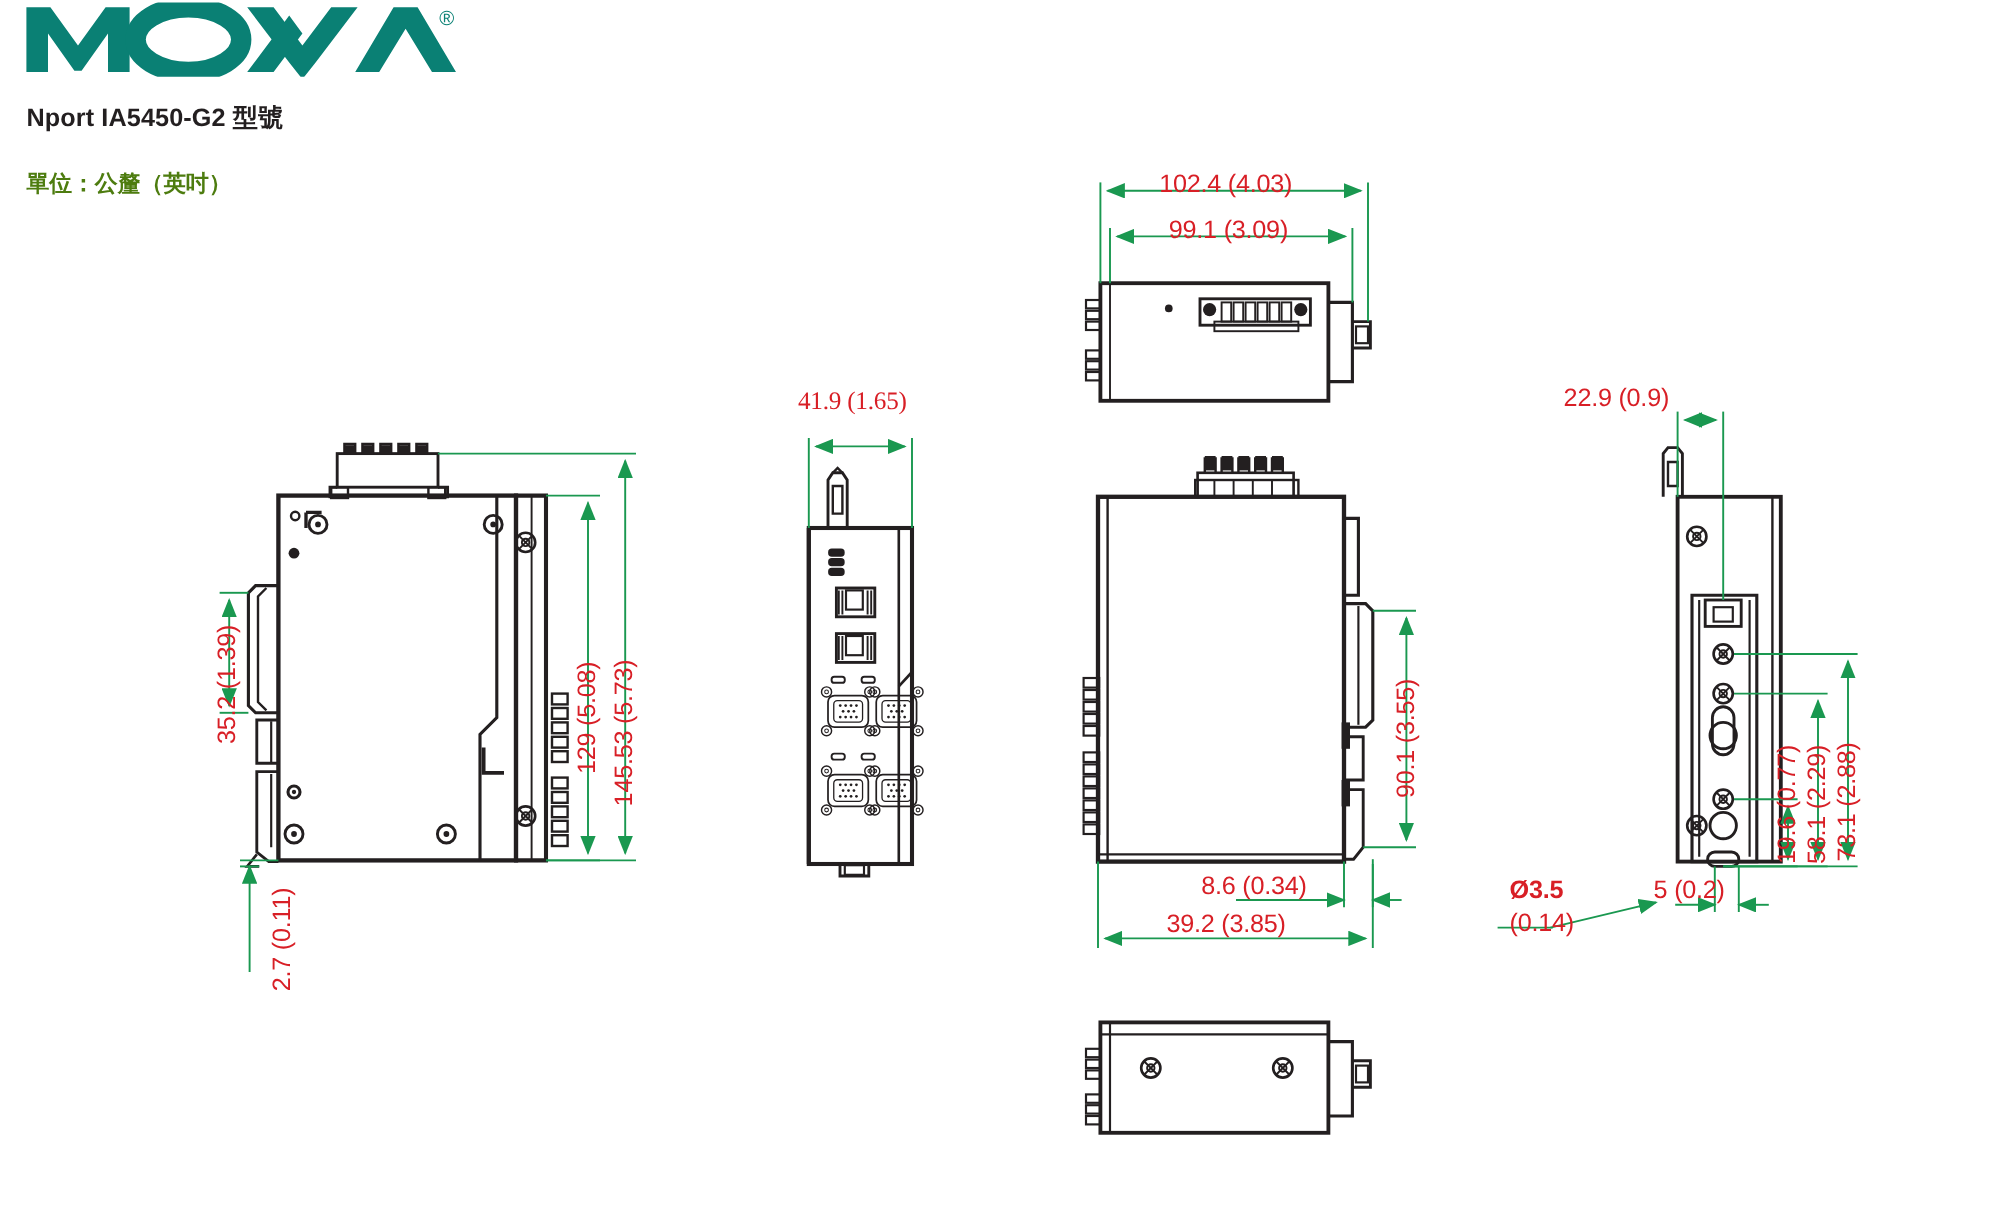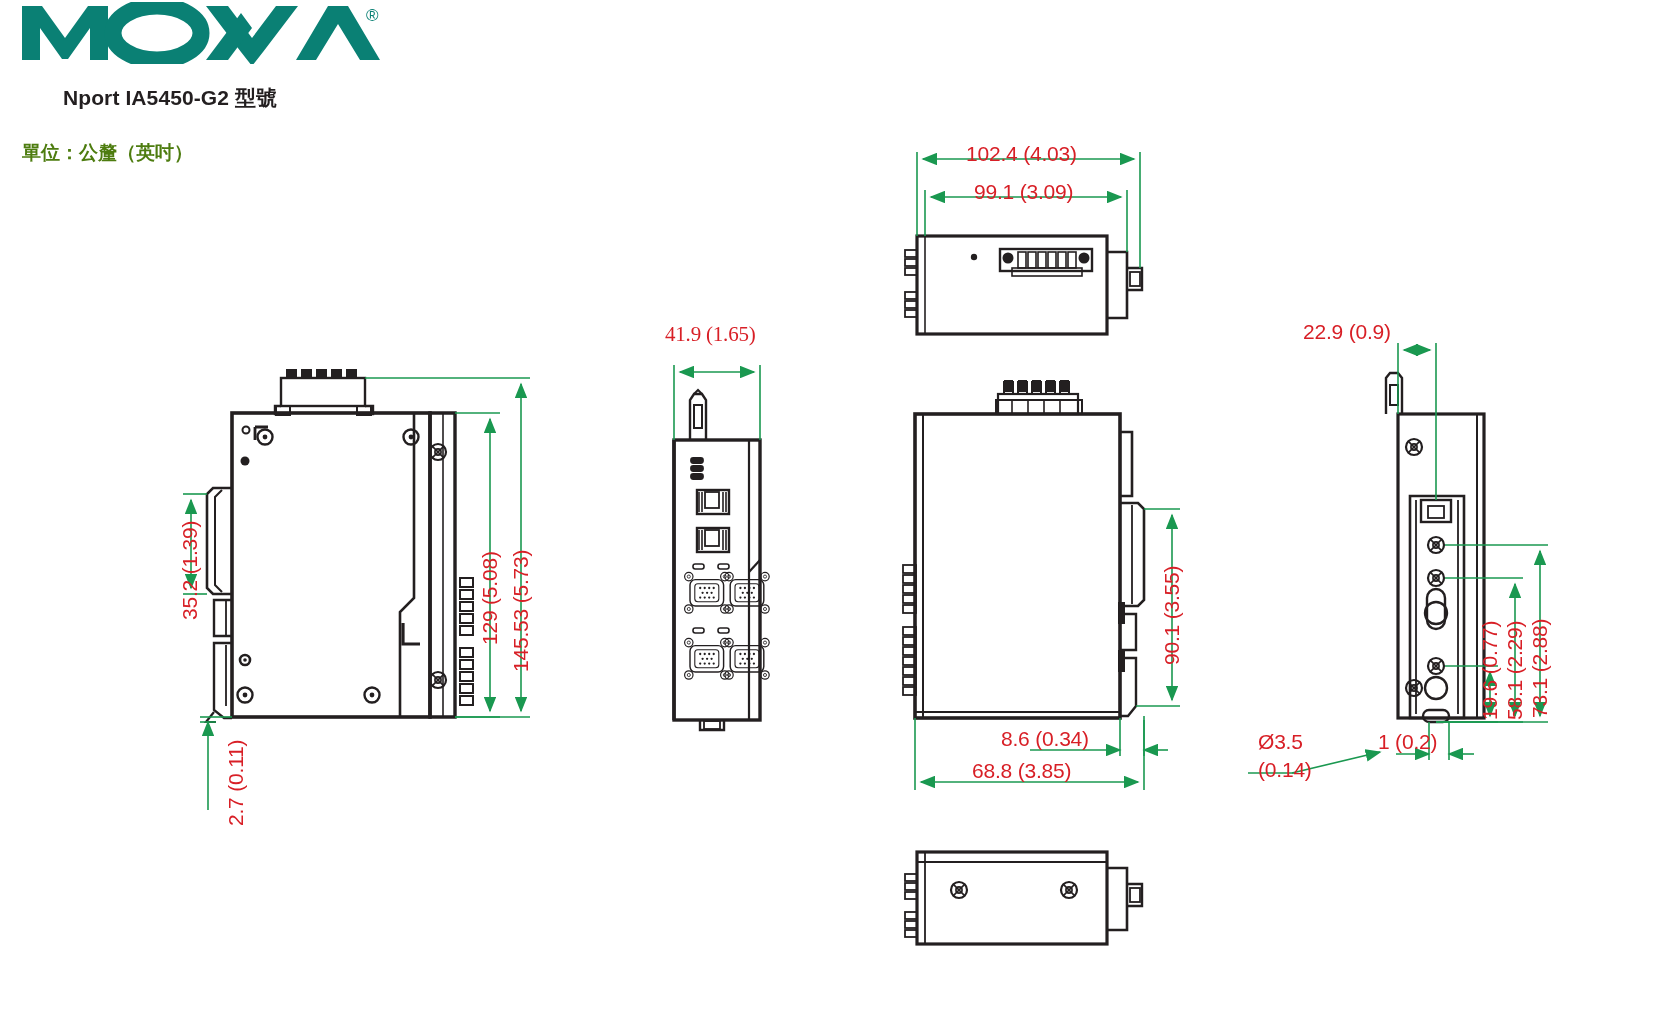--- a/index.html
+++ b/index.html
@@ -5,21 +5,21 @@
   html,body{margin:0;padding:0;background:#fff;}
   body{width:1658px;height:1022px;position:relative;overflow:hidden;
        font-family:"Liberation Sans","DejaVu Sans",sans-serif;}
 
   
   #header{position:absolute;left:0;top:0;width:1658px;height:170px;}
   #logo{position:absolute;left:20px;top:2px;}
   #reg-mark{position:absolute;left:366px;top:6px;font-size:17px;color:#0a8074;
             font-family:"Liberation Sans",sans-serif;}
   #model-title{position:absolute;left:22px;top:84px;font-size:21px;font-weight:bold;
-               color:#231f20;letter-spacing:.1px;white-space:nowrap;margin-left:41px;}
+               color:#231f20;letter-spacing:.1px;white-space:nowrap;}
   #unit-note{position:absolute;left:22px;top:140px;font-size:19px;font-weight:bold;
              color:#4d7c0f;white-space:nowrap;}
 
   
   #canvas{position:absolute;left:0;top:0;width:1658px;height:1022px;}
   svg{display:block;}
 
   
   .dim{position:absolute;color:#d81f26;font-size:21px;white-space:nowrap;
        font-family:"Liberation Sans",sans-serif;letter-spacing:-.2px;}
@@ -406,21 +406,21 @@
 <div class="dim v" style="left:478px;top:645px;transform:rotate(-90deg);">129 (5.08)</div>
 <div class="dim v" style="left:509px;top:672px;transform:rotate(-90deg);">145.53 (5.73)</div>
 
 <div class="dim" style="left:665px;top:322px;font-family:Liberation Serif, serif;">41.9 (1.65)</div>
 
 <div class="dim" style="left:966px;top:142px;">102.4 (4.03)</div>
 <div class="dim" style="left:974px;top:180px;">99.1 (3.09)</div>
 
 <div class="dim v" style="left:1160px;top:665px;transform:rotate(-90deg);">90.1 (3.55)</div>
 <div class="dim" style="left:1001px;top:727px;">8.6 (0.34)</div>
-<div class="dim" style="left:972px;top:759px;">68.8 (3.85)</div>
+<div class="dim" style="left:972px;top:759px;">39.2 (3.85)</div>
 
 <div class="dim" style="left:1303px;top:320px;">22.9 (0.9)</div>
 <div class="dim v" style="left:1478px;top:720px;transform:rotate(-90deg);">19.6 (0.77)</div>
 <div class="dim v" style="left:1503px;top:720px;transform:rotate(-90deg);">58.1 (2.29)</div>
 <div class="dim v" style="left:1528px;top:718px;transform:rotate(-90deg);">73.1 (2.88)</div>
-<div class="dim" style="left:1258px;top:730px;">Ø3.5</div>
+<div class="dim" style="left:1258px;top:730px;font-weight:bold;">Ø3.5</div>
 <div class="dim" style="left:1258px;top:758px;">(0.14)</div>
-<div class="dim" style="left:1378px;top:730px;">1 (0.2)</div>
+<div class="dim" style="left:1378px;top:730px;">5 (0.2)</div>
 
 </body></html>

